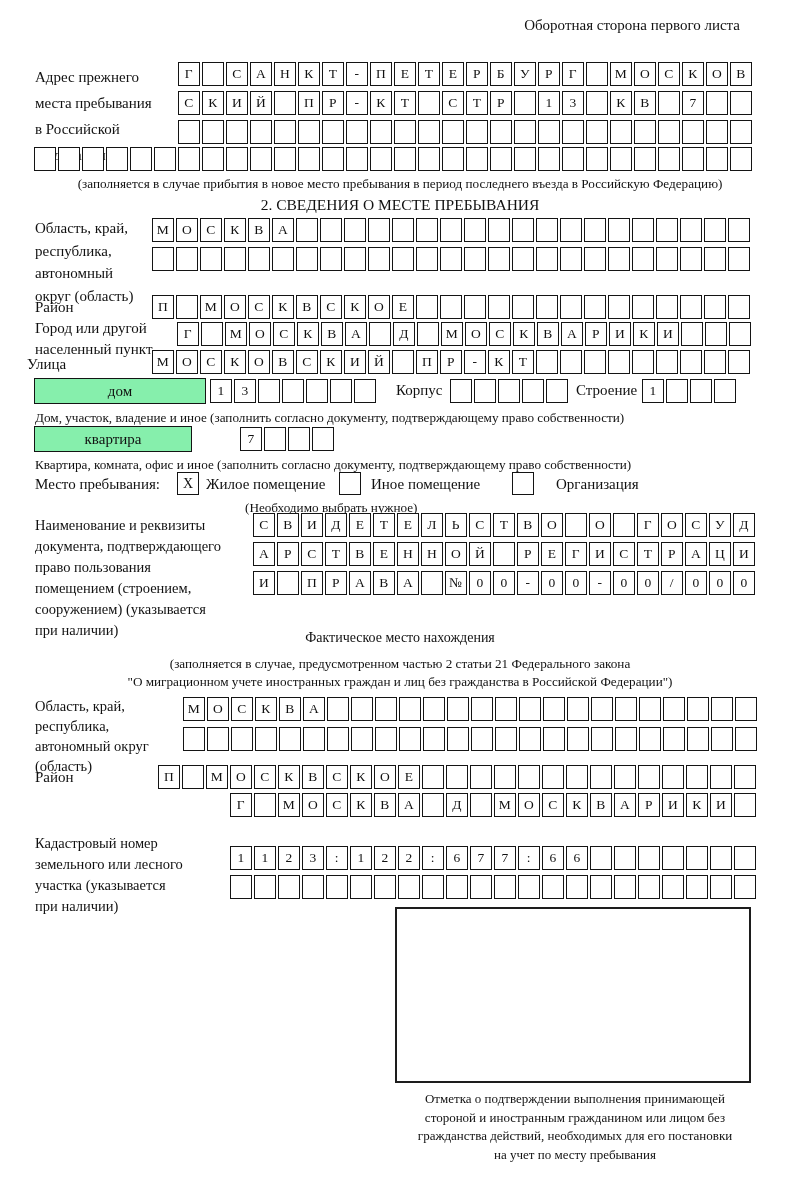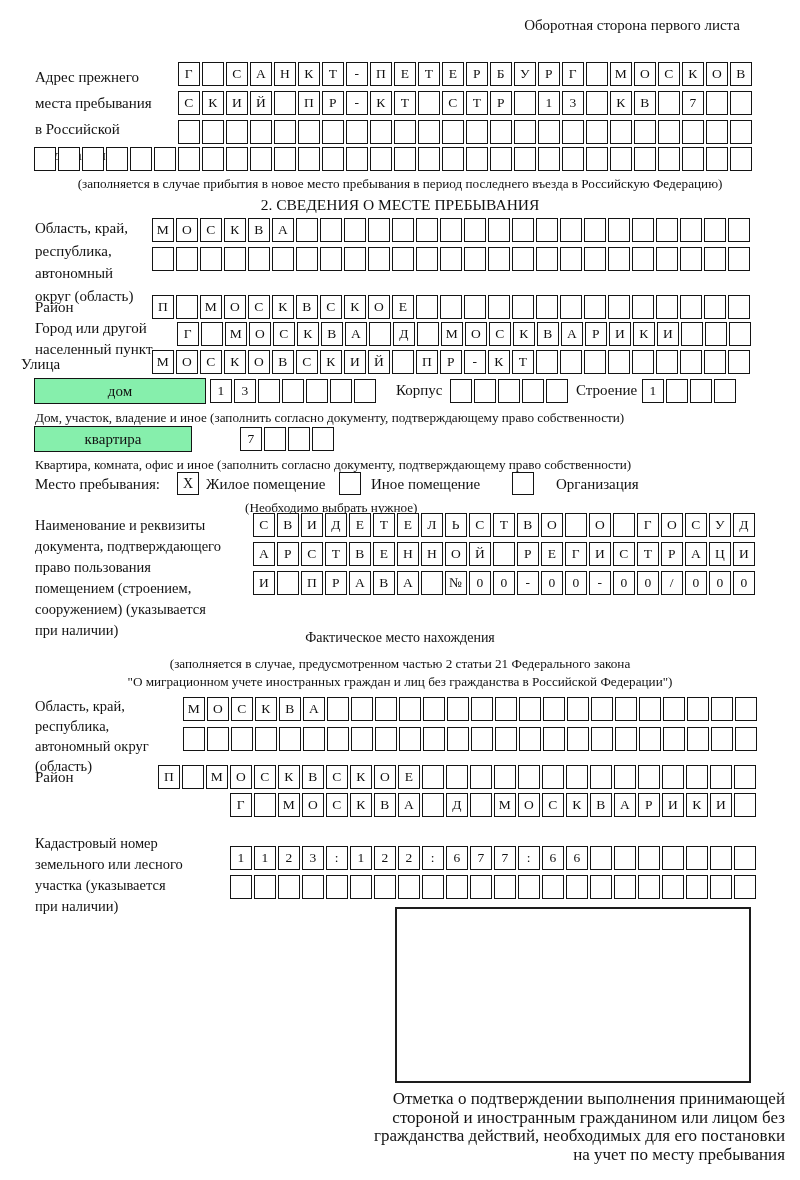--- a/index.html
+++ b/index.html
@@ -15,21 +15,21 @@
   .cellrow{display:flex;gap:2.5px}
   .cell{flex:0 0 21.5px;height:24px;box-sizing:border-box;border:1.7px solid #141414;
         display:flex;align-items:center;justify-content:center;font-size:13.5px;background:#fff}
   .checkbox{width:22px;height:23px;box-sizing:border-box;border:1.7px solid #141414;
         display:flex;align-items:center;justify-content:center;font-size:14px;background:#fff}
   .lblbox{height:26px;box-sizing:border-box;border:1.7px solid #141414;
         display:flex;align-items:center;justify-content:center;font-size:15px;background:#86efac}
   .doclbl{font-size:14.5px;line-height:21px}
   .smlines{font-size:14.5px}
   .stampbox{border:2px solid #1d1d1d;box-sizing:border-box;background:#fff}
-  .caption{font-size:17px;line-height:18.5px;text-align:right}
+  .caption{font-size:13px;line-height:18.5px;text-align:center}
 </style>
 </head>
 <body>
 
 <div id="page">
 
   <div class="abs hdr">Оборотная сторона первого листа</div>
 
   <div class="abs lbl lines" style="left:35px;top:64px;line-height:26px">
       <div>Адрес прежнего</div>
@@ -265,21 +265,21 @@
       <div class="cell">А</div>
       <div class="cell">Р</div>
       <div class="cell">И</div>
       <div class="cell">К</div>
       <div class="cell">И</div>
       <div class="cell"></div>
       <div class="cell"></div>
       <div class="cell"></div>
     </div>
 
-  <div class="abs lbl" style="left:21px;top:356px">Улица</div>
+  <div class="abs lbl" style="left:27px;top:356px">Улица</div>
   <div class="abs cellrow" style="left:152px;top:350px">
       <div class="cell">М</div>
       <div class="cell">О</div>
       <div class="cell">С</div>
       <div class="cell">К</div>
       <div class="cell">О</div>
       <div class="cell">В</div>
       <div class="cell">С</div>
       <div class="cell">К</div>
       <div class="cell">И</div>

